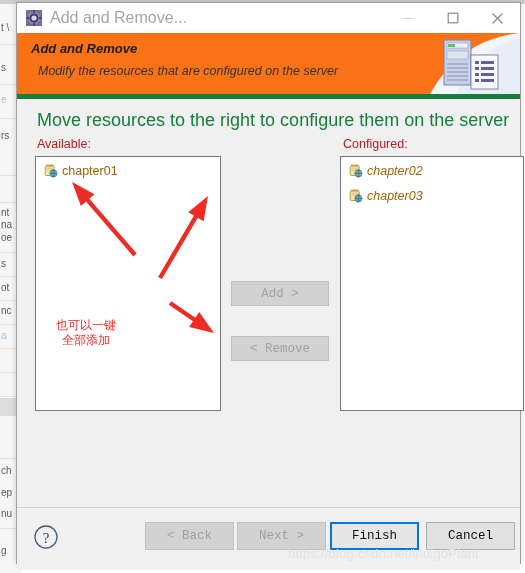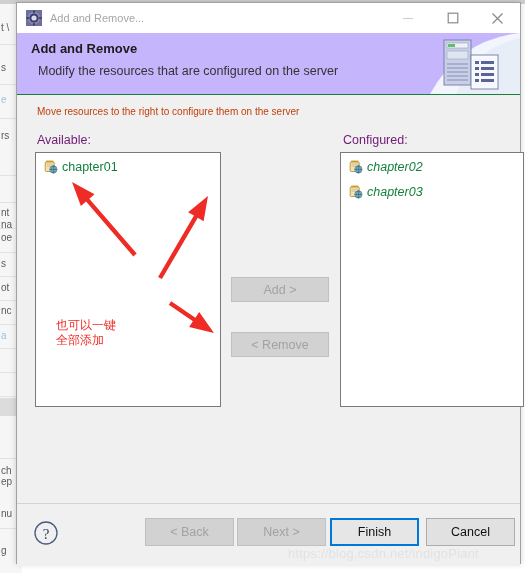--- a/index.html
+++ b/index.html
@@ -34,84 +34,85 @@
   
   .titlebar {
     position: relative;
     height: 30px;
     background: #ffffff;
     display: flex; align-items: center;
   }
   .title-icon { width: 16px; height: 16px; margin-left: 9px; flex: 0 0 auto; }
   .title-text {
     margin-left: 8px;
-    font-size: 11px;
+    font-size: 16px;
     color: #a6a6a6;
     white-space: nowrap;
   }
   .win-buttons { position: absolute; right: 0; top: 0; height: 30px; display: flex; }
   .win-btn {
     width: 45px; height: 30px;
     display: flex; align-items: center; justify-content: center;
   }
   .win-btn svg { display: block; }
 
   
   .banner {
     position: relative;
     height: 61px;
-    background: #c4b5fd;
-    border-bottom: 1px solid #15803d;
+    background: #f97316;
+    border-bottom: 5px solid #15803d;
     overflow: hidden;
+    font-style: italic;
   }
   .banner-title {
     position: absolute; left: 14px; top: 8px;
     font-size: 13px; font-weight: bold; color: #1c1c1c;
   }
   .banner-sub {
     position: absolute; left: 21px; top: 31px;
     font-size: 12.5px; color: #333333;
   }
   .banner-art { position: absolute; right: 0; top: 0; width: 90px; height: 61px; }
 
   
   .body { position: relative; height: 408px; background: #f0f0f0; }
 
-  .instruction { position: absolute; left: 20px; top: 11px; font-size: 10px; color: #c2410c; }
-  .col-label   { position: absolute; font-size: 12.5px; color: #701a75; }
+  .instruction { position: absolute; left: 20px; top: 11px; font-size: 18px; color: #15803d; }
+  .col-label   { position: absolute; font-size: 12.5px; color: #b91c1c; }
   .lbl-available  { left: 20px; top: 38px; }
   .lbl-configured { left: 326px; top: 38px; }
 
   .listbox {
     position: absolute;
     background: #ffffff;
     border: 1px solid #7a7a7a;
     box-sizing: border-box;
     overflow: hidden;
   }
   .list-available  { left: 18px;  top: 57px; width: 186px; height: 255px; }
   .list-configured { left: 323px; top: 57px; width: 184px; height: 255px; }
 
   .list-item {
     display: flex; align-items: center;
     height: 19px;
     padding-left: 26px;
     font-size: 12.5px;
-    color: #15803d;
+    color: #a16207;
     position: relative;
   }
   .list-item.italic { font-style: italic; }
   .list-item .proj-icon { position: absolute; left: 7px; top: 2px; width: 15px; height: 15px; }
 
   
   .btn {
     position: absolute;
     box-sizing: border-box;
     font-size: 12.5px;
-    font-family: Liberation Sans, sans-serif;
+    font-family: Liberation Mono, monospace;
     background: #d6d6d6;
     border: 1px solid #adadad;
     color: #111111;
     display: flex; align-items: center; justify-content: center;
     padding: 0;
   }
   .btn.disabled { color: #a2a2a2; background: #d2d2d2; border-color: #c0c0c0; }
   .mid-btn { left: 214px; width: 98px; height: 25px; }
   .btn-add        { top: 182px; }
   .btn-remove     { top: 237px; }
@@ -152,21 +153,21 @@
   
   #annotations { position: absolute; left: 0; top: 0; width: 525px; height: 573px; pointer-events: none; }
   .anno-text {
     position: absolute;
     color: #ee2b24;
     font-size: 12px;
     line-height: 15px;
     white-space: pre;
     font-family: "DejaVu Sans", sans-serif;
   }
-  .anno-cn { left: 56px; top: 318px; }
+  .anno-cn { left: 56px; top: 318px; text-align: center; }
 
   .watermark {
     position: absolute;
     left: 288px; top: 546px;
     font-size: 13px;
     color: #e2e2e2;
     letter-spacing: 0.2px;
     white-space: nowrap;
     font-family: "Liberation Sans", sans-serif;
   }
@@ -183,21 +184,21 @@
       <div class="bg-word link" style="top: 94px;">e</div>
       <div class="bg-word" style="top: 130px;">rs</div>
       <div class="bg-word" style="top: 185px; margin-top: 34px;">na</div>
       <div class="bg-word" style="top: 207px;">nt</div>
       <div class="bg-word" style="top: 232px;">oe</div>
       <div class="bg-word" style="top: 258px;">s</div>
       <div class="bg-word" style="top: 282px;">ot</div>
       <div class="bg-word" style="top: 305px;">nc</div>
       <div class="bg-word link" style="top: 330px;">a</div>
       <div class="bg-word" style="top: 465px;">ch</div>
-      <div class="bg-word" style="top: 476px;">ep</div>
+      <div class="bg-word" style="top: 487px;">ep</div>
       <div class="bg-word" style="top: 508px;">nu</div>
       <div class="bg-word" style="top: 545px;">g</div>
     </div>
   <div class="bg-line" style="top:44px"></div>
   <div class="bg-line" style="top:84px"></div>
   <div class="bg-line" style="top:118px"></div>
   <div class="bg-line" style="top:175px"></div>
   <div class="bg-line" style="top:202px"></div>
   <div class="bg-line" style="top:228px"></div>
   <div class="bg-line" style="top:252px"></div>

